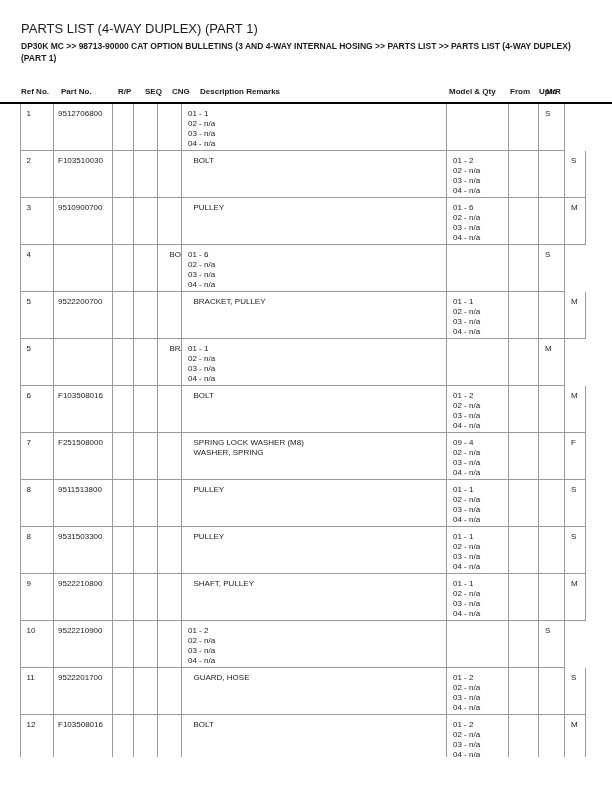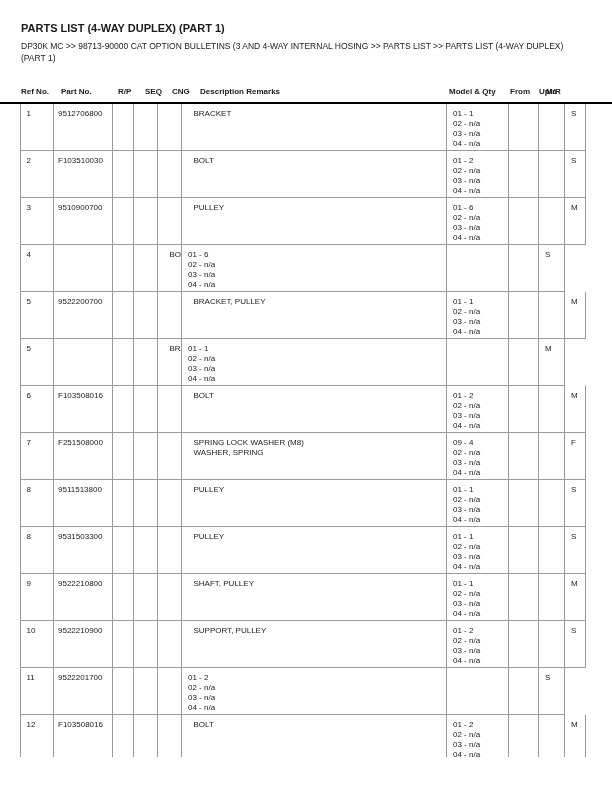--- a/index.html
+++ b/index.html
@@ -8,26 +8,26 @@
     background:#ffffff;
     font-family:"Liberation Sans", sans-serif;
     color:#1a1a1a;
     position:relative;
     overflow:hidden;
   }
   .page{position:absolute;left:0;top:0;width:612px;height:792px;}
 
   .doc-title{
     position:absolute;left:21px;top:23px;
-    font-size:11px;font-weight:bold;line-height:11px;
+    font-size:13px;font-weight:normal;line-height:11px;
     white-space:nowrap;
   }
   .breadcrumb{
     position:absolute;left:21px;top:41px;width:558px;
-    font-size:8.5px;font-weight:normal;line-height:11.5px;
+    font-size:8.5px;font-weight:bold;line-height:11.5px;
   }
 
   .col-headers{position:absolute;left:0;top:87px;height:12px;width:534px;}
   .col-headers span{
     position:absolute;top:0;
     font-size:8px;font-weight:bold;white-space:nowrap;
   }
   .h-ref{left:21px}
   .h-part{left:61px}
   .h-rp{left:118px}
@@ -95,23 +95,20 @@
 
   <div class="thick-rule"></div>
 
   <div class="parts-table">
       <div class="tr">
         <div class="td ref">1</div>
         <div class="td part">9512706800</div>
         <div class="td rp"></div>
         <div class="td seq"></div>
         <div class="td cng"></div>
-        <div class="td desc">
-          <div class="line">BRACKET</div>
-        </div>
         <div class="td qty">
           <div class="line">01 - 1</div>
           <div class="line">02 - n/a</div>
           <div class="line">03 - n/a</div>
           <div class="line">04 - n/a</div>
         </div>
         <div class="td from"></div>
         <div class="td upto"></div>
         <div class="td mr">S</div>
       </div>
@@ -303,39 +300,39 @@
         <div class="td from"></div>
         <div class="td upto"></div>
         <div class="td mr">M</div>
       </div>
       <div class="tr">
         <div class="td ref">10</div>
         <div class="td part">9522210900</div>
         <div class="td rp"></div>
         <div class="td seq"></div>
         <div class="td cng"></div>
-        <div class="td desc">
-          <div class="line">SUPPORT, PULLEY</div>
-        </div>
         <div class="td qty">
           <div class="line">01 - 2</div>
           <div class="line">02 - n/a</div>
           <div class="line">03 - n/a</div>
           <div class="line">04 - n/a</div>
         </div>
         <div class="td from"></div>
         <div class="td upto"></div>
         <div class="td mr">S</div>
       </div>
       <div class="tr">
         <div class="td ref">11</div>
         <div class="td part">9522201700</div>
         <div class="td rp"></div>
         <div class="td seq"></div>
         <div class="td cng"></div>
+        <div class="td desc">
+          <div class="line">GUARD, HOSE</div>
+        </div>
         <div class="td qty">
           <div class="line">01 - 2</div>
           <div class="line">02 - n/a</div>
           <div class="line">03 - n/a</div>
           <div class="line">04 - n/a</div>
         </div>
         <div class="td from"></div>
         <div class="td upto"></div>
         <div class="td mr">S</div>
       </div>

